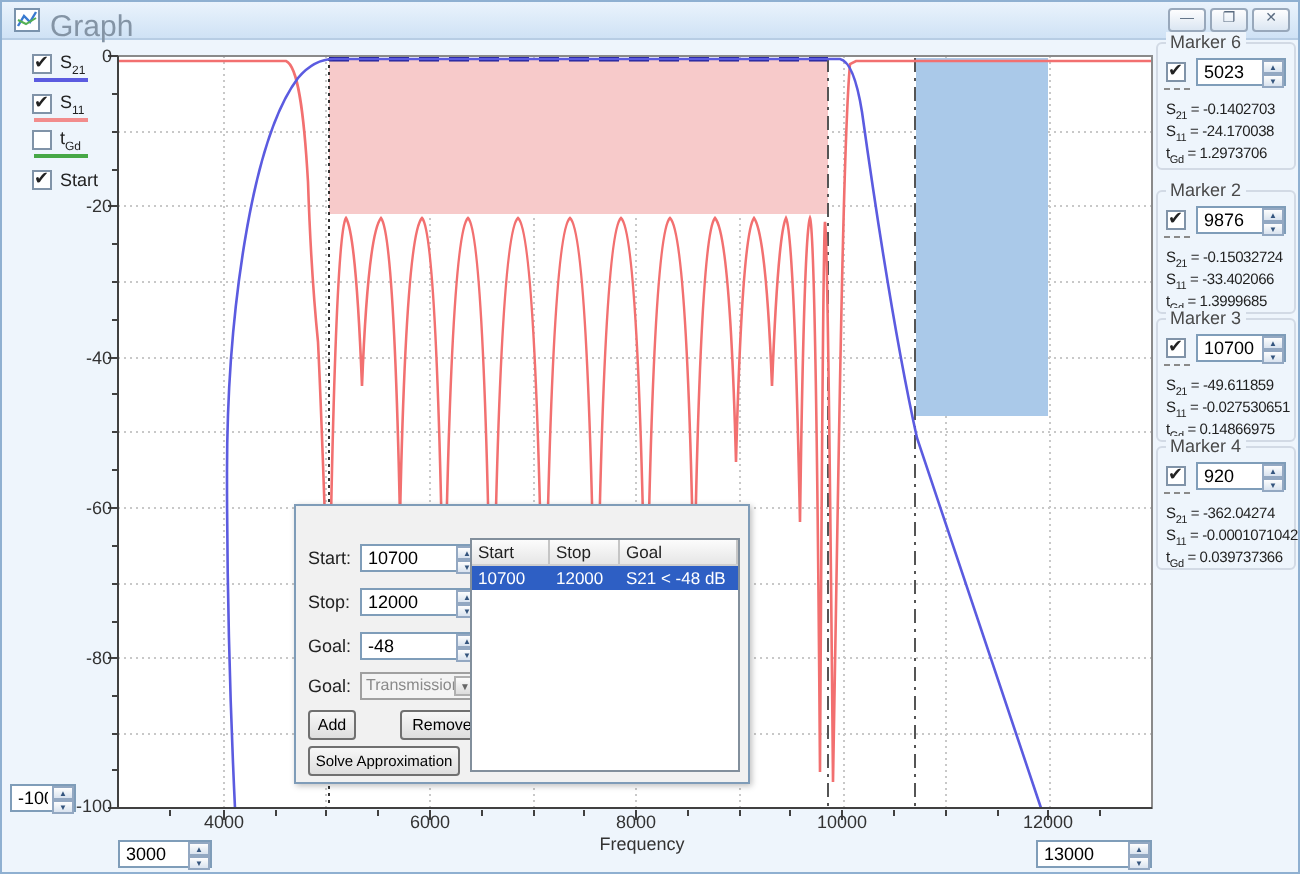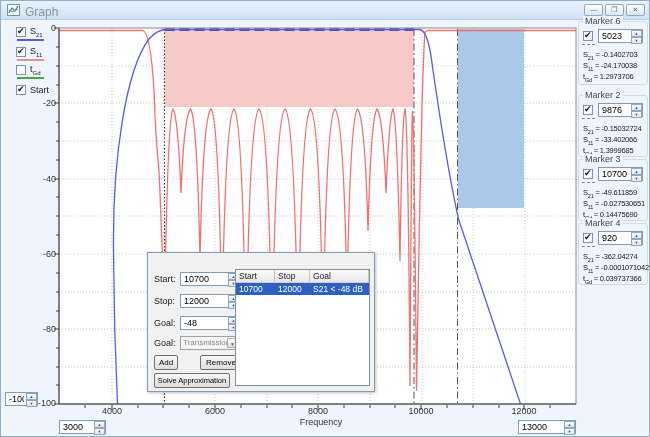--- a/index.html
+++ b/index.html
@@ -6,21 +6,21 @@
   *{box-sizing:border-box;}
   .window{
     position:relative;width:650px;height:437px;overflow:hidden;
     background:#eef5fc;border:1px solid #8fb0d1;outline:1px solid #c9dcf0;
     font-family:"Liberation Sans",sans-serif;font-size:9px;color:#222;
   }
   
   .titlebar{position:absolute;left:0;top:0;right:0;height:19px;
     background:linear-gradient(#eaf3fc,#cfe2f5);border-bottom:1px solid #b7cde4;}
   .titlebar .ticon{position:absolute;left:6px;top:3px;width:13px;height:12px;}
-  .titlebar .ttext{position:absolute;left:24px;top:4px;font-size:12px;color:#8494a5;}
+  .titlebar .ttext{position:absolute;left:24px;top:4px;font-size:15px;color:#8494a5;}
   .winbtns{position:absolute;right:4px;top:3px;display:flex;gap:2px;}
   .wbtn{width:19px;height:12px;border:1px solid #98a8bb;border-radius:2px;
     background:linear-gradient(#fdfdfe,#dbe6f2);font-size:7px;line-height:10px;
     text-align:center;color:#5a6b80;cursor:pointer;}
   
   .leg{position:absolute;left:15px;display:flex;align-items:center;gap:4px;}
   .legline{position:absolute;left:16px;width:27px;height:2px;}
   .cb{width:10px;height:10px;border:1px solid #8093a8;background:#fff;position:relative;flex:0 0 auto;}
   .cb.on::after{content:"✔";position:absolute;left:0px;top:-2px;font-size:9px;color:#222;}
   sub{font-size:6px;}
@@ -228,21 +228,21 @@
     <span class="mkdash"></span>
     <span class="numwrap mkinp">
       <input class="num" value="10700" style="">
       <span class="spin">
           <span class="sa">▲</span>
           <span class="sa">▼</span>
         </span>
     </span>
     <div class="mrow" style="top:28px"><span>S</span><sub>21</sub> <span>= -49.611859</span></div>
     <div class="mrow" style="top:39px"><span>S</span><sub>11</sub> <span>= -0.027530651</span></div>
-    <div class="mrow" style="top:50px"><span>t</span><sub>Gd</sub> <span>= 0.14475690</span></div>
+    <div class="mrow" style="top:50px"><span>t</span><sub>Gd</sub> <span>= 0.14866975</span></div>
   </div>
 
   <div class="mk" style="top:222px;height:62px">
     <span class="mklab">Marker 4</span>
     <span class="cb mkcb on"></span>
     <span class="mkdash"></span>
     <span class="numwrap mkinp">
       <input class="num" value="920" style="">
       <span class="spin">
           <span class="sa">▲</span>

